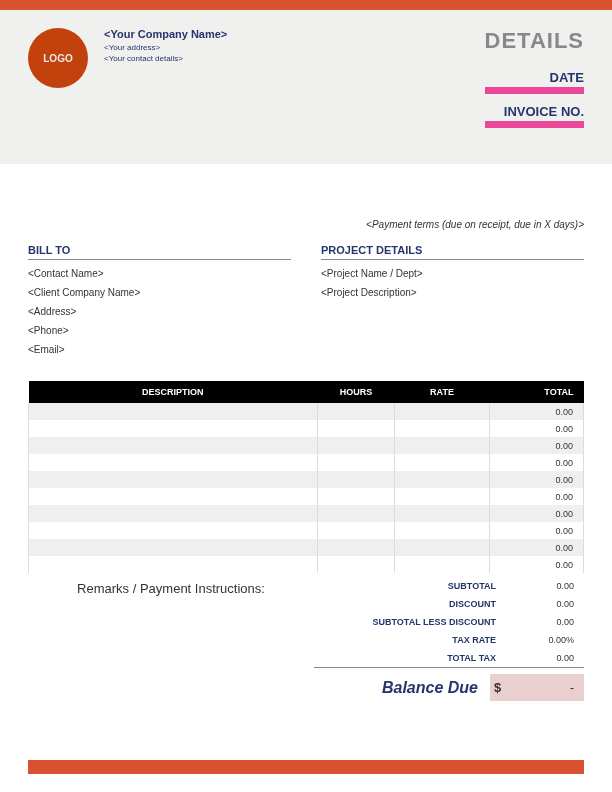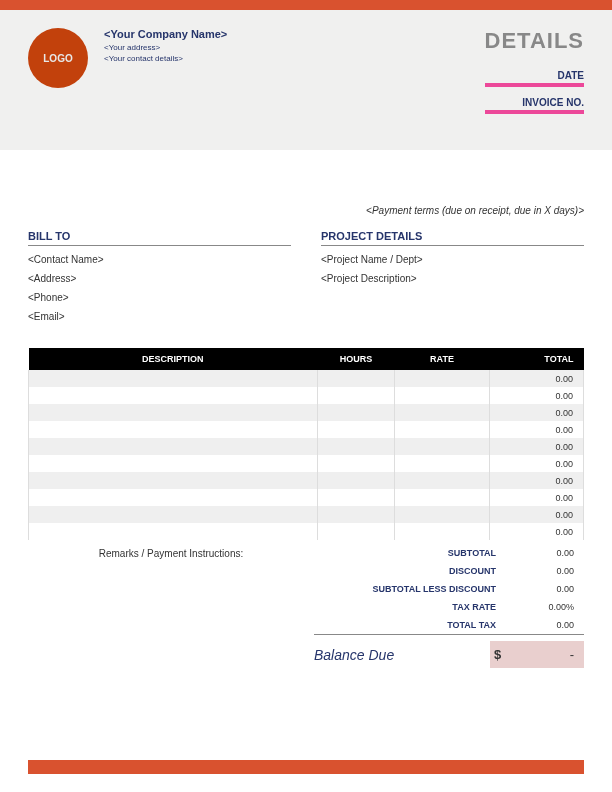--- a/index.html
+++ b/index.html
@@ -5,46 +5,46 @@
   * { box-sizing: border-box; margin: 0; padding: 0; }
   body { width: 612px; height: 792px; font-family: Arial, Helvetica, sans-serif; font-size: 10px; color: #333; background: #fff; position: relative; }
   .top-bar { height: 10px; background: #d9522f; }
   .header-block { background: #f0f0ef; padding: 18px 28px 28px 28px; display: flex; }
   .logo-circle { width: 60px; height: 60px; border-radius: 50%; background: #c2410c; display: flex; align-items: center; justify-content: center; color: #e8e8e8; font-size: 10px; font-weight: bold; flex-shrink: 0; }
   .company-info { margin-left: 16px; flex: 1; }
   .company-name { font-size: 11px; color: #26356b; font-weight: bold; margin-bottom: 3px; }
   .company-sub { font-size: 8px; color: #26356b; margin-bottom: 2px; }
   .invoice-title-block { text-align: right; }
   .invoice-title { color: #888; font-size: 22px; font-weight: bold; letter-spacing: 1px; margin-bottom: 14px; }
-  .meta-row { font-size: 10px; color: #26356b; font-weight: bold; text-align: right; border-bottom: 4px solid #ec4899; padding: 2px 0; margin-bottom: 8px; min-width: 80px; margin-left: auto; }
+  .meta-row { font-size: 13px; color: #26356b; font-weight: bold; text-align: right; border-bottom: 7px solid #ec4899; padding: 2px 0; margin-bottom: 8px; min-width: 80px; margin-left: auto; }
   .payment-terms { text-align: right; font-style: italic; font-size: 10px; color: #333; padding: 10px 28px 8px 28px; margin-top: 45px; }
   .details-row { display: flex; padding: 6px 28px 0 28px; gap: 30px; }
   .details-col { flex: 1; }
   .section-label { font-size: 11px; font-weight: bold; color: #26356b; border-bottom: 1px solid #888; padding-bottom: 3px; margin-bottom: 8px; }
   .detail-line { font-size: 10px; color: #333; margin-bottom: 8px; }
   .items-wrap { padding: 18px 28px 0 28px; }
   .items-table { width: 100%; border-collapse: collapse; }
   .items-table thead th { background: #000000; color: #fff; font-size: 9px; font-weight: bold; padding: 6px 8px; text-align: center; }
   .items-table thead th.desc { text-align: center; width: 52%; }
   .items-table thead th.hours { width: 14%; }
   .items-table thead th.rate { width: 17%; }
   .items-table thead th.total { width: 17%; text-align: right; padding-right: 10px; }
   .items-table tbody td { font-size: 9px; padding: 3px 8px; height: 17px; border-left: 1px solid #ddd; }
   .items-table tbody td:last-child { border-right: 1px solid #ddd; text-align: right; padding-right: 10px; }
   .items-table tbody tr:nth-child(odd) td { background: #efefef; }
   .items-table tbody tr:nth-child(even) td { background: #fff; }
   .below-table { display: flex; padding: 4px 28px 0 28px; }
-  .remarks-col { flex: 1; font-size: 10px; padding-top: 4px; text-align: center; }
+  .remarks-col { flex: 1; font-size: 13px; padding-top: 4px; text-align: center; }
   .totals-col { width: 270px; }
   .total-row { display: flex; justify-content: space-between; align-items: center; font-size: 9px; padding: 4px 4px; }
   .total-label { font-weight: bold; color: #26356b; text-align: right; flex: 1; padding-right: 14px; }
   .total-val { width: 70px; text-align: right; padding-right: 6px; }
   .total-row.lined { border-bottom: 1px solid #888; }
   .balance-row { display: flex; align-items: center; margin-top: 6px; }
-  .balance-label { flex: 1; font-size: 14px; font-weight: normal; font-style: italic; color: #26356b; padding-right: 12px; }
+  .balance-label { flex: 1; text-align: right; font-size: 16px; font-weight: bold; font-style: italic; color: #26356b; padding-right: 12px; }
   .balance-currency { width: 24px; background: #e9cfce; padding: 6px 4px; font-size: 13px; font-weight: bold; color: #333; }
   .balance-val { width: 70px; background: #e9cfce; padding: 6px 10px 6px 4px; font-size: 13px; text-align: right; color: #333; }
   .bottom-bar { position: absolute; bottom: 18px; left: 28px; right: 28px; height: 14px; background: #d9522f; }
 </style>
 </head>
 <body>
 
 <div class="top-bar"></div>
 
 <div class="header-block">
@@ -60,20 +60,21 @@
     <div class="meta-row">INVOICE NO.</div>
   </div>
 </div>
 
 <div class="payment-terms">&lt;Payment terms (due on receipt, due in X days)&gt;</div>
 
 <div class="details-row">
   <div class="details-col">
     <div class="section-label">BILL TO</div>
     <div class="detail-line">&lt;Contact Name&gt;</div>
+    <div class="detail-line">&lt;Client Company Name&gt;</div>
     <div class="detail-line">&lt;Address&gt;</div>
     <div class="detail-line">&lt;Phone&gt;</div>
     <div class="detail-line">&lt;Email&gt;</div>
   </div>
   <div class="details-col">
     <div class="section-label">PROJECT DETAILS</div>
     <div class="detail-line">&lt;Project Name / Dept&gt;</div>
     <div class="detail-line">&lt;Project Description&gt;</div>
   </div>
 </div>

